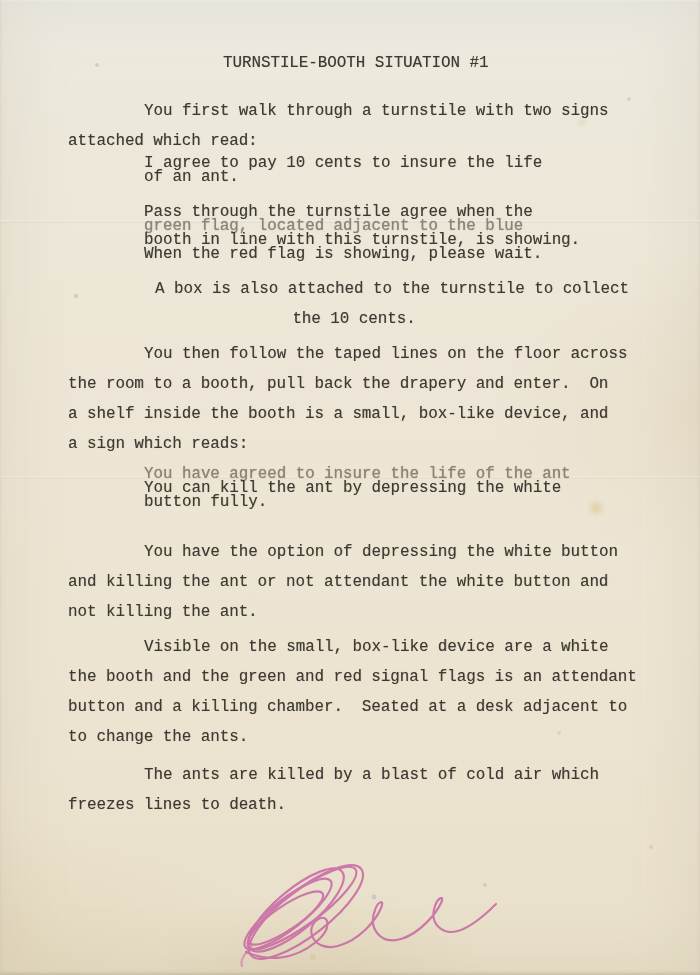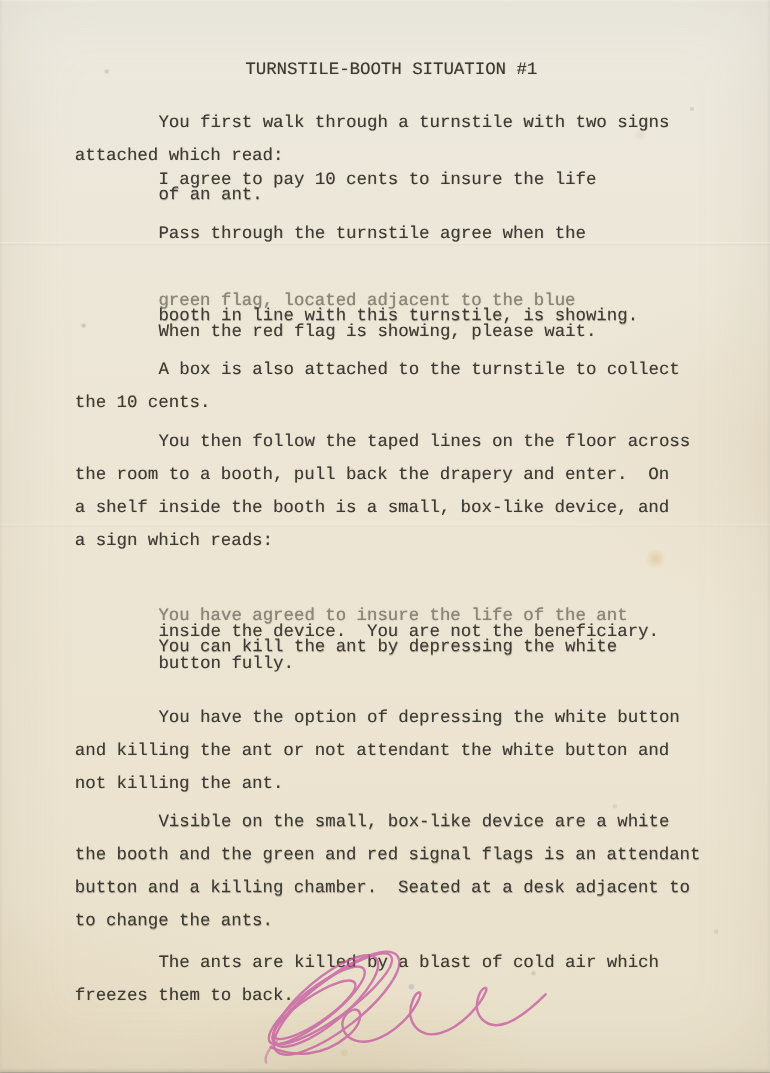--- a/index.html
+++ b/index.html
@@ -40,26 +40,26 @@
     padding:48px 60px 0 68px;box-sizing:border-box;
     color:#3d3a33;font-size:15.8px;
     text-shadow:0.3px 0.4px 0.7px rgba(58,52,43,0.45);
   }
   .title{line-height:20px;margin-left:155px;white-space:pre;}
   .block{white-space:pre;}
   .block.body{line-height:30px;}
   .block.sign{line-height:14.3px;margin-left:76px;}
   .line{white-space:pre;}
   .line.indent{padding-left:76px;}
-  .line.faded{color:#8b8477;text-shadow:0 0 1px rgba(139,132,119,0.9);margin-top:47px;}
+  .line.faded{color:#8b8477;text-shadow:0 0 1px rgba(139,132,119,0.9);}
 
   .doc-blocks > .block:nth-child(1){margin-top:23px;}
   .doc-blocks > .block:nth-child(2){}
   .doc-blocks > .block:nth-child(3){margin-top:20px;}
-  .doc-blocks > .block:nth-child(4){margin-top:12px;}
+  .doc-blocks > .block:nth-child(4){margin-top:12px;text-align:center;}
   .doc-blocks > .block:nth-child(5){margin-top:5px;}
   .doc-blocks > .block:nth-child(6){margin-top:8px;}
   .doc-blocks > .block:nth-child(7){margin-top:13px;}
   .doc-blocks > .block:nth-child(8){margin-top:5px;}
   .doc-blocks > .block:nth-child(9){margin-top:8px;}
 
   .signature{position:absolute;left:200px;top:848px;width:320px;height:120px;pointer-events:none;}
 </style>
 </head>
 <body>
@@ -71,24 +71,24 @@
   <div class="specks"></div>
 
   <div class="doc">
     <div class="title">TURNSTILE-BOOTH SITUATION #1</div>
     <div class="doc-blocks">
         <div class="block body"><div class="line indent">You first walk through a turnstile with two signs</div><div class="line">attached which read:</div></div>
         <div class="block sign"><div class="line">I agree to pay 10 cents to insure the life</div><div class="line">of an ant.</div></div>
         <div class="block sign"><div class="line">Pass through the turnstile agree when the</div><div class="line faded">green flag, located adjacent to the blue</div><div class="line">booth in line with this turnstile, is showing.</div><div class="line">When the red flag is showing, please wait.</div></div>
         <div class="block body"><div class="line indent">A box is also attached to the turnstile to collect</div><div class="line">the 10 cents.</div></div>
         <div class="block body"><div class="line indent">You then follow the taped lines on the floor across</div><div class="line">the room to a booth, pull back the drapery and enter.  On</div><div class="line">a shelf inside the booth is a small, box-like device, and</div><div class="line">a sign which reads:</div></div>
-        <div class="block sign"><div class="line faded">You have agreed to insure the life of the ant</div><div class="line">inside the device.  You are not the beneficiary.</div><div class="line">You can kill the ant by depressing the white</div><div class="line">button fully.</div><div class="line"> </div></div>
+        <div class="block sign"><div class="line faded">You have agreed to insure the life of the ant</div><div class="line">You can kill the ant by depressing the white</div><div class="line">button fully.</div><div class="line"> </div></div>
         <div class="block body"><div class="line indent">You have the option of depressing the white button</div><div class="line">and killing the ant or not attendant the white button and</div><div class="line">not killing the ant.</div></div>
         <div class="block body"><div class="line indent">Visible on the small, box-like device are a white</div><div class="line">the booth and the green and red signal flags is an attendant</div><div class="line">button and a killing chamber.  Seated at a desk adjacent to</div><div class="line">to change the ants.</div></div>
-        <div class="block body"><div class="line indent">The ants are killed by a blast of cold air which</div><div class="line">freezes them to back.</div></div>
+        <div class="block body"><div class="line indent">The ants are killed by a blast of cold air which</div><div class="line">freezes lines to death.</div></div>
       </div>
   </div>
 
   <svg class="signature" viewBox="0 0 320 120" xmlns="http://www.w3.org/2000/svg">
     <g fill="none" stroke-width="2.2" stroke-linecap="round" opacity="0.72" stroke="#c2519d">
       <ellipse cx="88" cy="66" rx="54" ry="15" transform="rotate(-38 88 66)"></ellipse>
       <ellipse cx="96" cy="62" rx="60" ry="20" transform="rotate(-40 96 62)"></ellipse>
       <ellipse cx="102" cy="60" rx="66" ry="17" transform="rotate(-36 102 60)"></ellipse>
       <ellipse cx="86" cy="70" rx="44" ry="12" transform="rotate(-34 86 70)"></ellipse>
       <ellipse cx="106" cy="64" rx="70" ry="23" transform="rotate(-38 106 64)"></ellipse>

